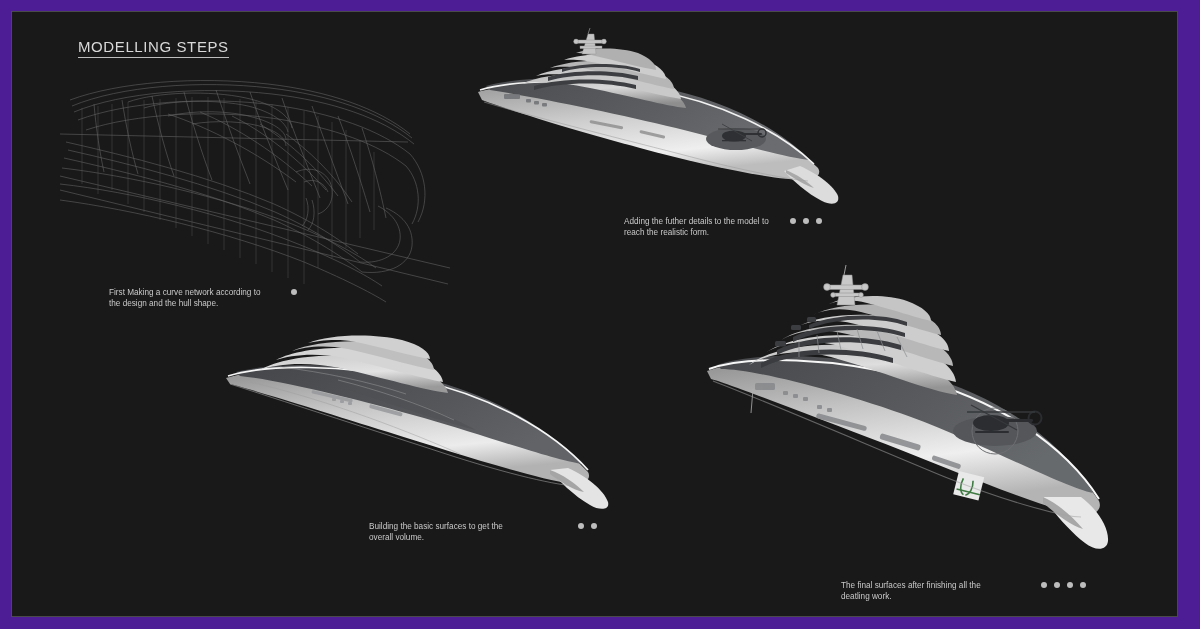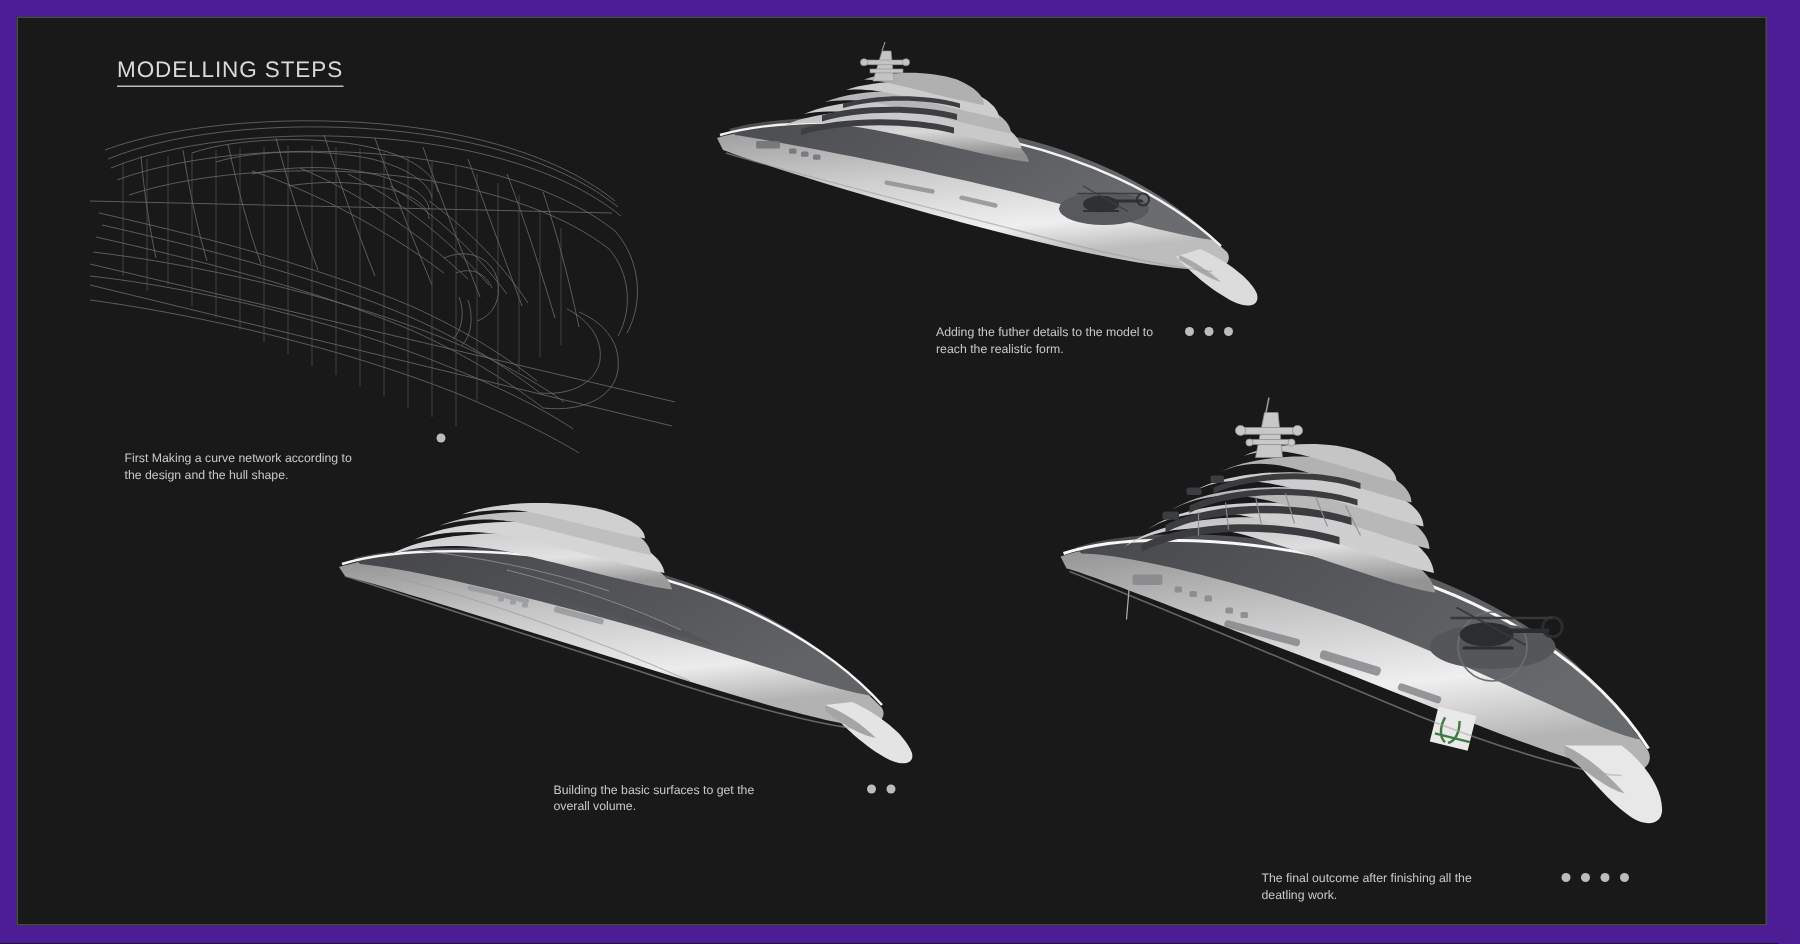--- a/index.html
+++ b/index.html
@@ -12,21 +12,21 @@
   
   #title{position:absolute;left:78px;top:38px;font-size:15px;letter-spacing:.6px;
          color:#d9d9d9;border-bottom:1px solid #bdbdbd;padding-bottom:2px;line-height:17px;
          white-space:nowrap;}
 
   
   .cap{position:absolute;color:#c9c9c9;font-size:8.2px;line-height:11px;white-space:pre-line;}
   .dots{position:absolute;display:flex;gap:7px;}
   .dots i{display:block;width:6px;height:6px;border-radius:50%;background:#bdbdbd;}
 
-  #cap1{left:83px;top:287px;margin-top:13px;}
+  #cap1{left:109px;top:287px;}
   #dots1{left:291px;top:289px;}
   #cap2{left:588px;top:216px;margin-left:36px;}
   #dots2{left:790px;top:218px;}
   #cap3{left:369px;top:521px;}
   #dots3{left:578px;top:523px;}
   #cap4{left:841px;top:580px;}
   #dots4{left:1041px;top:582px;}
 
   
   .art{position:absolute;}
@@ -407,21 +407,21 @@
       <i></i>
     </div>
 
   <div class="cap" id="cap3">Building the basic surfaces to get the
 overall volume.</div>
   <div class="dots" id="dots3">
       <i></i>
       <i></i>
     </div>
 
-  <div class="cap" id="cap4">The final outcome after finishing all the
+  <div class="cap" id="cap4">The final surfaces after finishing all the
 deatling work.</div>
   <div class="dots" id="dots4">
       <i></i>
       <i></i>
       <i></i>
       <i></i>
     </div>
 </div>
 
 </body></html>

